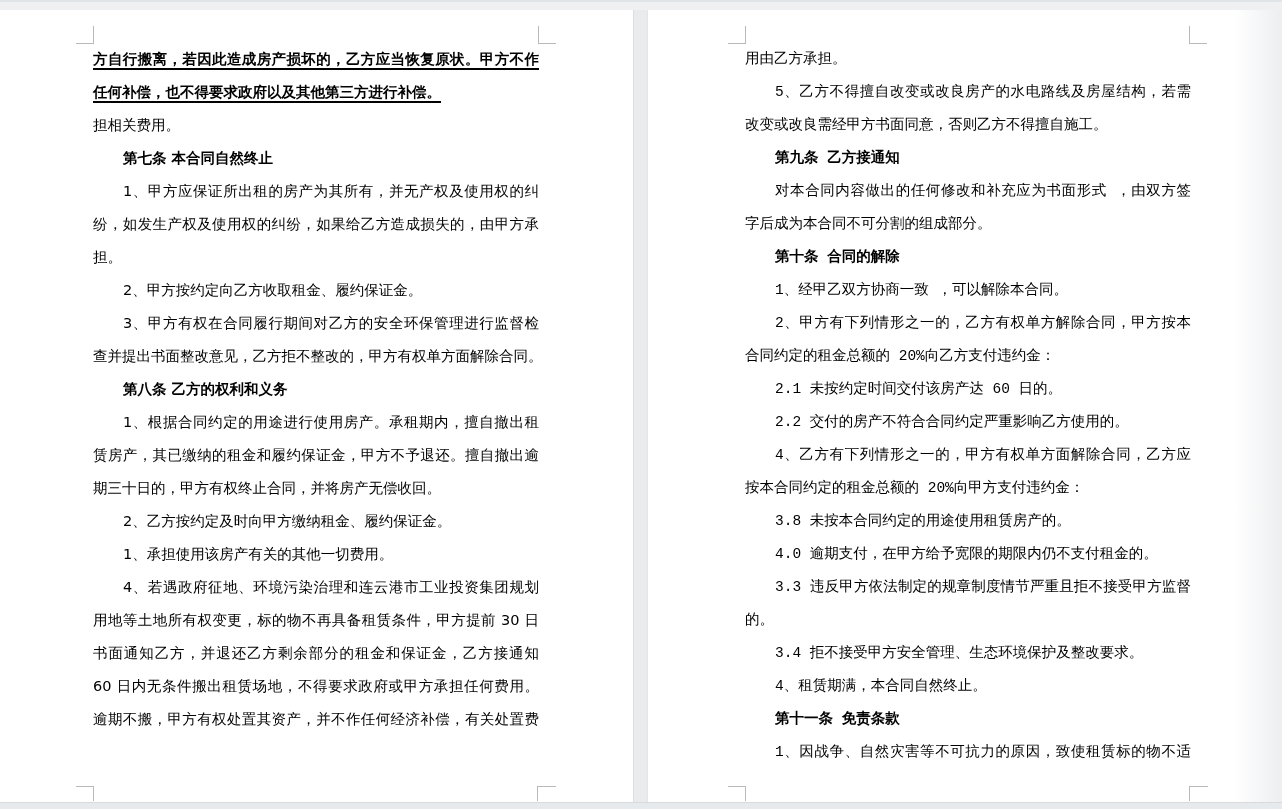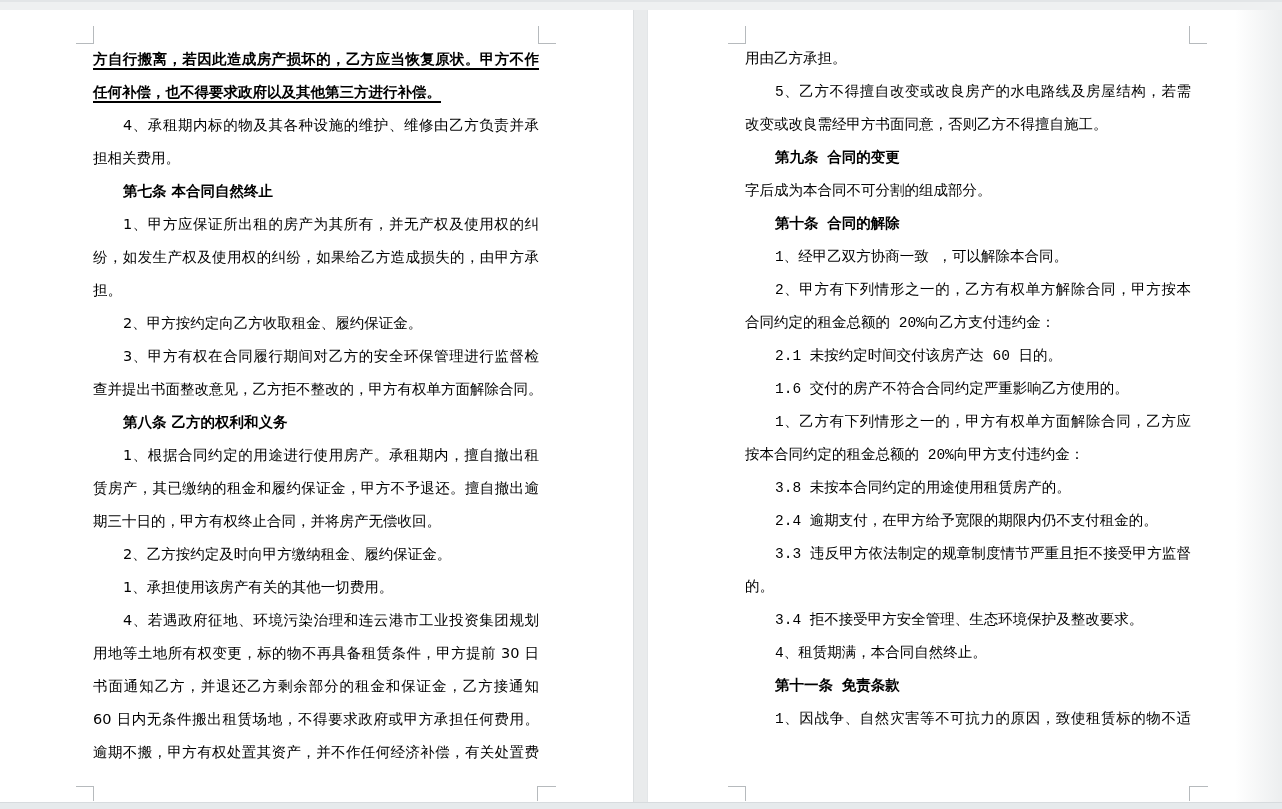--- a/index.html
+++ b/index.html
@@ -105,21 +105,20 @@
   <div class="mark m-l-bl"></div>
   <div class="mark m-l-br"></div>
   <div class="mark m-r-tl"></div>
   <div class="mark m-r-tr"></div>
   <div class="mark m-r-bl"></div>
   <div class="mark m-r-br"></div>
 
   <div class="text-col col-left">
     <div class="ln b u j">方自行搬离，若因此造成房产损坏的，乙方应当恢复原状。甲方不作</div>
     <div class="ln b u">任何补偿，也不得要求政府以及其他第三方进行补偿。</div>
-    <div class="ln indent j">4、承租期内标的物及其各种设施的维护、维修由乙方负责并承</div>
     <div class="ln">担相关费用。</div>
     <div class="ln b indent">第七条 本合同自然终止</div>
     <div class="ln indent j">1、甲方应保证所出租的房产为其所有，并无产权及使用权的纠</div>
     <div class="ln j">纷，如发生产权及使用权的纠纷，如果给乙方造成损失的，由甲方承</div>
     <div class="ln">担。</div>
     <div class="ln indent">2、甲方按约定向乙方收取租金、履约保证金。</div>
     <div class="ln indent j">3、甲方有权在合同履行期间对乙方的安全环保管理进行监督检</div>
     <div class="ln">查并提出书面整改意见，乙方拒不整改的，甲方有权单方面解除合同。</div>
     <div class="ln b indent">第八条 乙方的权利和义务</div>
     <div class="ln indent j">1、根据合同约定的用途进行使用房产。承租期内，擅自撤出租</div>
@@ -131,32 +130,33 @@
     <div class="ln j">用地等土地所有权变更，标的物不再具备租赁条件，甲方提前 30 日</div>
     <div class="ln j">书面通知乙方，并退还乙方剩余部分的租金和保证金，乙方接通知</div>
     <div class="ln j">60 日内无条件搬出租赁场地，不得要求政府或甲方承担任何费用。</div>
     <div class="ln j">逾期不搬，甲方有权处置其资产，并不作任何经济补偿，有关处置费</div>
   </div>
 
   <div class="text-col col-right">
     <div class="ln">用由乙方承担。</div>
     <div class="ln indent j">5、乙方不得擅自改变或改良房产的水电路线及房屋结构，若需</div>
     <div class="ln">改变或改良需经甲方书面同意，否则乙方不得擅自施工。</div>
-    <div class="ln b indent">第九条 合同的变更</div>
+    <div class="ln b indent">第九条 乙方接通知</div>
+    <div class="ln indent j">对本合同内容做出的任何修改和补充应为书面形式 ，由双方签</div>
     <div class="ln">字后成为本合同不可分割的组成部分。</div>
     <div class="ln b indent">第十条 合同的解除</div>
     <div class="ln indent">1、经甲乙双方协商一致 ，可以解除本合同。</div>
     <div class="ln indent j">2、甲方有下列情形之一的，乙方有权单方解除合同，甲方按本</div>
     <div class="ln">合同约定的租金总额的 20%向乙方支付违约金：</div>
     <div class="ln indent">2.1 未按约定时间交付该房产达 60 日的。</div>
-    <div class="ln indent">1.6 交付的房产不符合合同约定严重影响乙方使用的。</div>
-    <div class="ln indent j">1、乙方有下列情形之一的，甲方有权单方面解除合同，乙方应</div>
+    <div class="ln indent">2.2 交付的房产不符合合同约定严重影响乙方使用的。</div>
+    <div class="ln indent j">4、乙方有下列情形之一的，甲方有权单方面解除合同，乙方应</div>
     <div class="ln">按本合同约定的租金总额的 20%向甲方支付违约金：</div>
     <div class="ln indent">3.8 未按本合同约定的用途使用租赁房产的。</div>
-    <div class="ln indent">2.4 逾期支付，在甲方给予宽限的期限内仍不支付租金的。</div>
+    <div class="ln indent">4.0 逾期支付，在甲方给予宽限的期限内仍不支付租金的。</div>
     <div class="ln indent j">3.3 违反甲方依法制定的规章制度情节严重且拒不接受甲方监督</div>
     <div class="ln">的。</div>
     <div class="ln indent">3.4 拒不接受甲方安全管理、生态环境保护及整改要求。</div>
     <div class="ln indent">4、租赁期满，本合同自然终止。</div>
     <div class="ln b indent">第十一条 免责条款</div>
     <div class="ln indent j">1、因战争、自然灾害等不可抗力的原因，致使租赁标的物不适</div>
   </div>
 
 </div>
 

